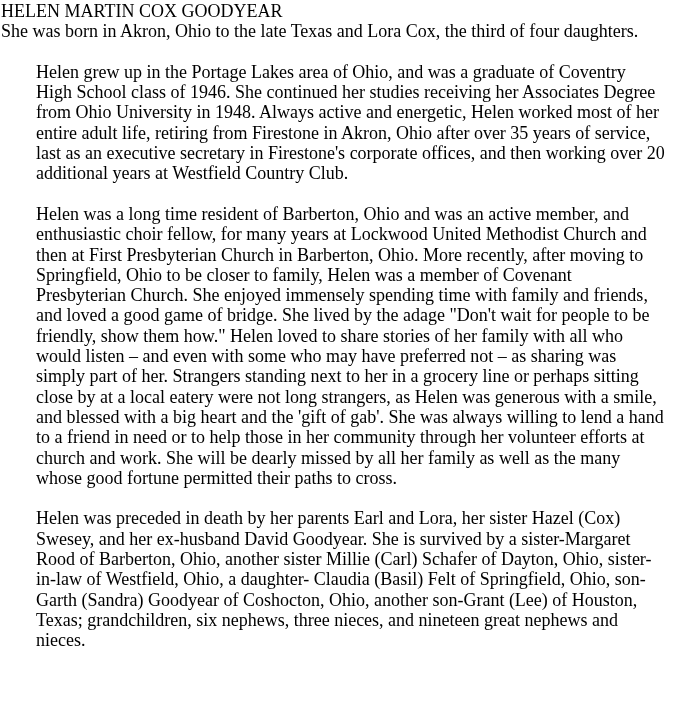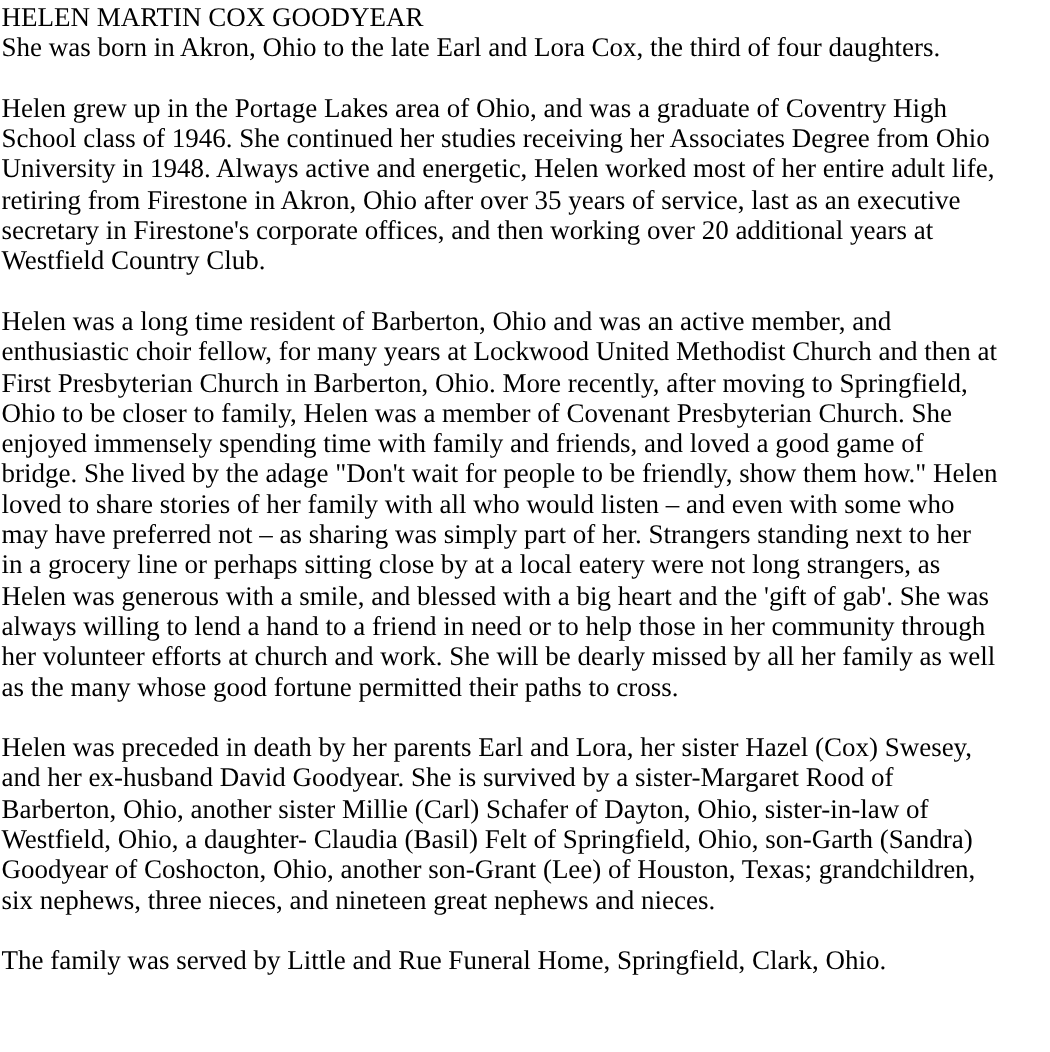--- a/index.html
+++ b/index.html
@@ -23,25 +23,25 @@
     text-align: left;
   }
   .doc .title-line {
     margin: 0;
   }
   .doc p {
     margin: 0;
   }
   .doc p.spaced {
     margin-top: 20.3px;
+    margin-left: 35px;
   }
 </style>
 </head>
 <body>
 
 <div class="doc">
   <div class="title-line">HELEN MARTIN COX GOODYEAR</div>
-  <p>She was born in Akron, Ohio to the late Earl and Lora Cox, the third of four daughters.</p>
+  <p>She was born in Akron, Ohio to the late Texas and Lora Cox, the third of four daughters.</p>
   <p class="spaced">Helen grew up in the Portage Lakes area of Ohio, and was a graduate of Coventry High School class of 1946. She continued her studies receiving her Associates Degree from Ohio University in 1948. Always active and energetic, Helen worked most of her entire adult life, retiring from Firestone in Akron, Ohio after over 35 years of service, last as an executive secretary in Firestone's corporate offices, and then working over 20 additional years at Westfield Country Club.</p>
   <p class="spaced">Helen was a long time resident of Barberton, Ohio and was an active member, and enthusiastic choir fellow, for many years at Lockwood United Methodist Church and then at First Presbyterian Church in Barberton, Ohio. More recently, after moving to Springfield, Ohio to be closer to family, Helen was a member of Covenant Presbyterian Church. She enjoyed immensely spending time with family and friends, and loved a good game of bridge. She lived by the adage "Don't wait for people to be friendly, show them how." Helen loved to share stories of her family with all who would listen – and even with some who may have preferred not – as sharing was simply part of her. Strangers standing next to her in a grocery line or perhaps sitting close by at a local eatery were not long strangers, as Helen was generous with a smile, and blessed with a big heart and the 'gift of gab'. She was always willing to lend a hand to a friend in need or to help those in her community through her volunteer efforts at church and work. She will be dearly missed by all her family as well as the many whose good fortune permitted their paths to cross.</p>
   <p class="spaced">Helen was preceded in death by her parents Earl and Lora, her sister Hazel (Cox) Swesey, and her ex-husband David Goodyear. She is survived by a sister-Margaret Rood of Barberton, Ohio, another sister Millie (Carl) Schafer of Dayton, Ohio, sister-in-law of Westfield, Ohio, a daughter- Claudia (Basil) Felt of Springfield, Ohio, son-Garth (Sandra) Goodyear of Coshocton, Ohio, another son-Grant (Lee) of Houston, Texas; grandchildren, six nephews, three nieces, and nineteen great nephews and nieces.</p>
-  <p class="spaced">The family was served by Little and Rue Funeral Home, Springfield, Clark, Ohio.</p>
 </div>
 
 </body></html>

